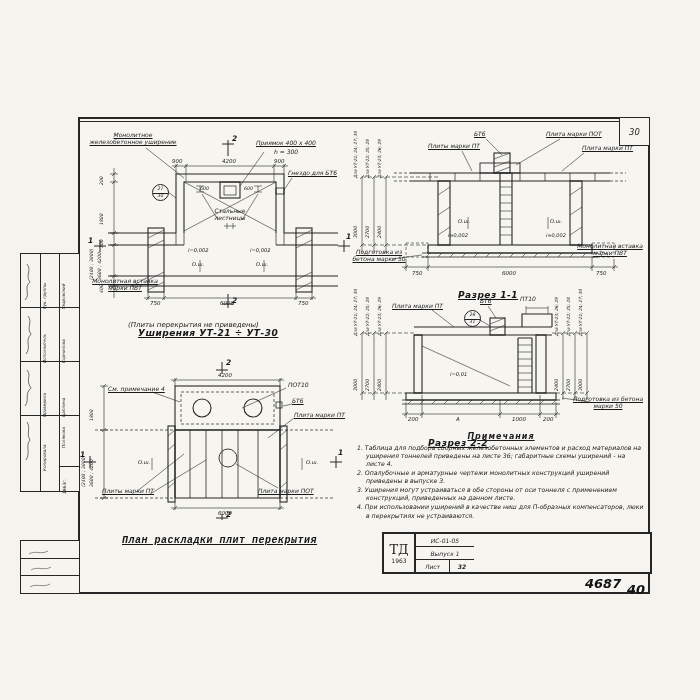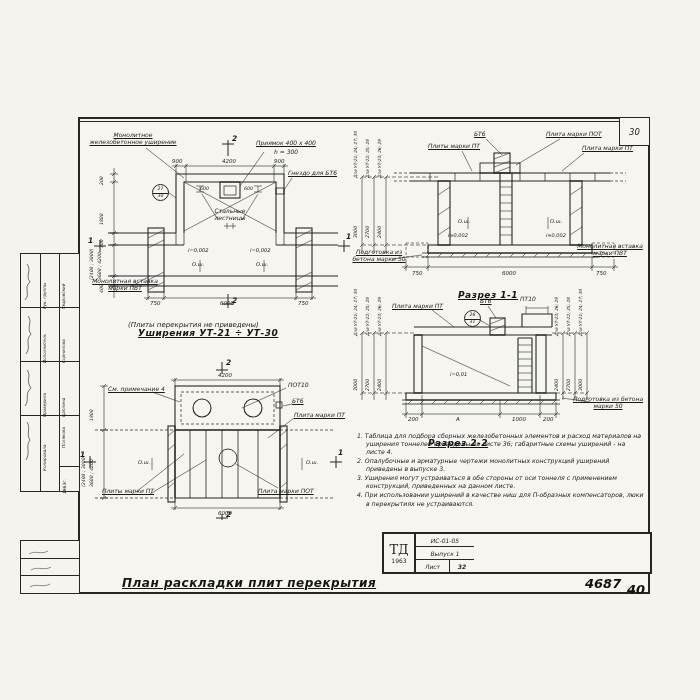--- a/index.html
+++ b/index.html
@@ -307,20 +307,21 @@
   <span class="lbl" style="left:100px;top:84px;font-size:5.2px;">i=0,01</span>
   <div class="lbl u wrap" style="left:218px;top:108px;width:80px;">Подготовка из бетона марки 50</div>
   <span class="dim" style="left:58px;top:128px;">200</span>
   <span class="dim" style="left:106px;top:128px;">А</span>
   <span class="dim" style="left:162px;top:128px;">1000</span>
   <span class="dim" style="left:193px;top:128px;">200</span>
 </div>
 <div class="vtitle" style="left:428px;top:418px;">Разрез 2-2</div>
 
 <div class="notes">
+  <div class="notes-title">Примечания</div>
   <div class="notes-item">1. Таблица для подбора сборных железобетонных элементов и расход материалов на уширения тоннелей приведены на листе 36; габаритные схемы уширений - на листе 4.</div>
   <div class="notes-item">2. Опалубочные и арматурные чертежи монолитных конструкций уширений приведены в выпуске 3.</div>
   <div class="notes-item">3. Уширения могут устраиваться в обе стороны от оси тоннеля с применением конструкций, приведенных на данном листе.</div>
   <div class="notes-item">4. При использовании уширений в качестве ниш для П-образных компенсаторов, люки в перекрытиях не устраиваются.</div>
 </div>
 
 <div class="view" style="left:80px;top:358px;width:270px;height:164px;">
   <svg width="270" height="164">
     <g stroke="#262626" stroke-width="1.1" fill="none">
 
@@ -379,21 +380,21 @@
   <span class="lbl u" style="left:178px;top:130px;">Плита марки ПОТ</span>
   <span class="dim" style="left:138px;top:152px;">6000</span>
   <span class="rot" style="left:14px;top:58px;font-size:4.6px;">1800</span>
   <span class="rot" style="left:6px;top:124px;font-size:4.6px;">(2400 ; 3000)</span>
   <span class="rot" style="left:14px;top:124px;font-size:4.6px;">3600 ; 4200</span>
   <span class="marknum" style="left:146px;top:0;">2</span>
   <span class="marknum" style="left:146px;top:152px;">2</span>
   <span class="marknum" style="left:0;top:92px;">1</span>
   <span class="marknum" style="left:258px;top:90px;">1</span>
 </div>
-<div class="vtitle" style="left:122px;top:556px;font-size:12px;">План раскладки плит перекрытия</div>
+<div class="vtitle" style="left:122px;top:515px;font-size:10px;font-family:Liberation Mono, monospace;">План раскладки плит перекрытия</div>
 
 <div class="tblock">
   <div class="tb-logo">
     <span class="td">ТД</span>
     <span class="yr">1963</span>
   </div>
   <div class="tb-right">
     <div class="tb-row">ИС-01-05</div>
     <div class="tb-row">Выпуск 1</div>
     <div class="tb-row">

